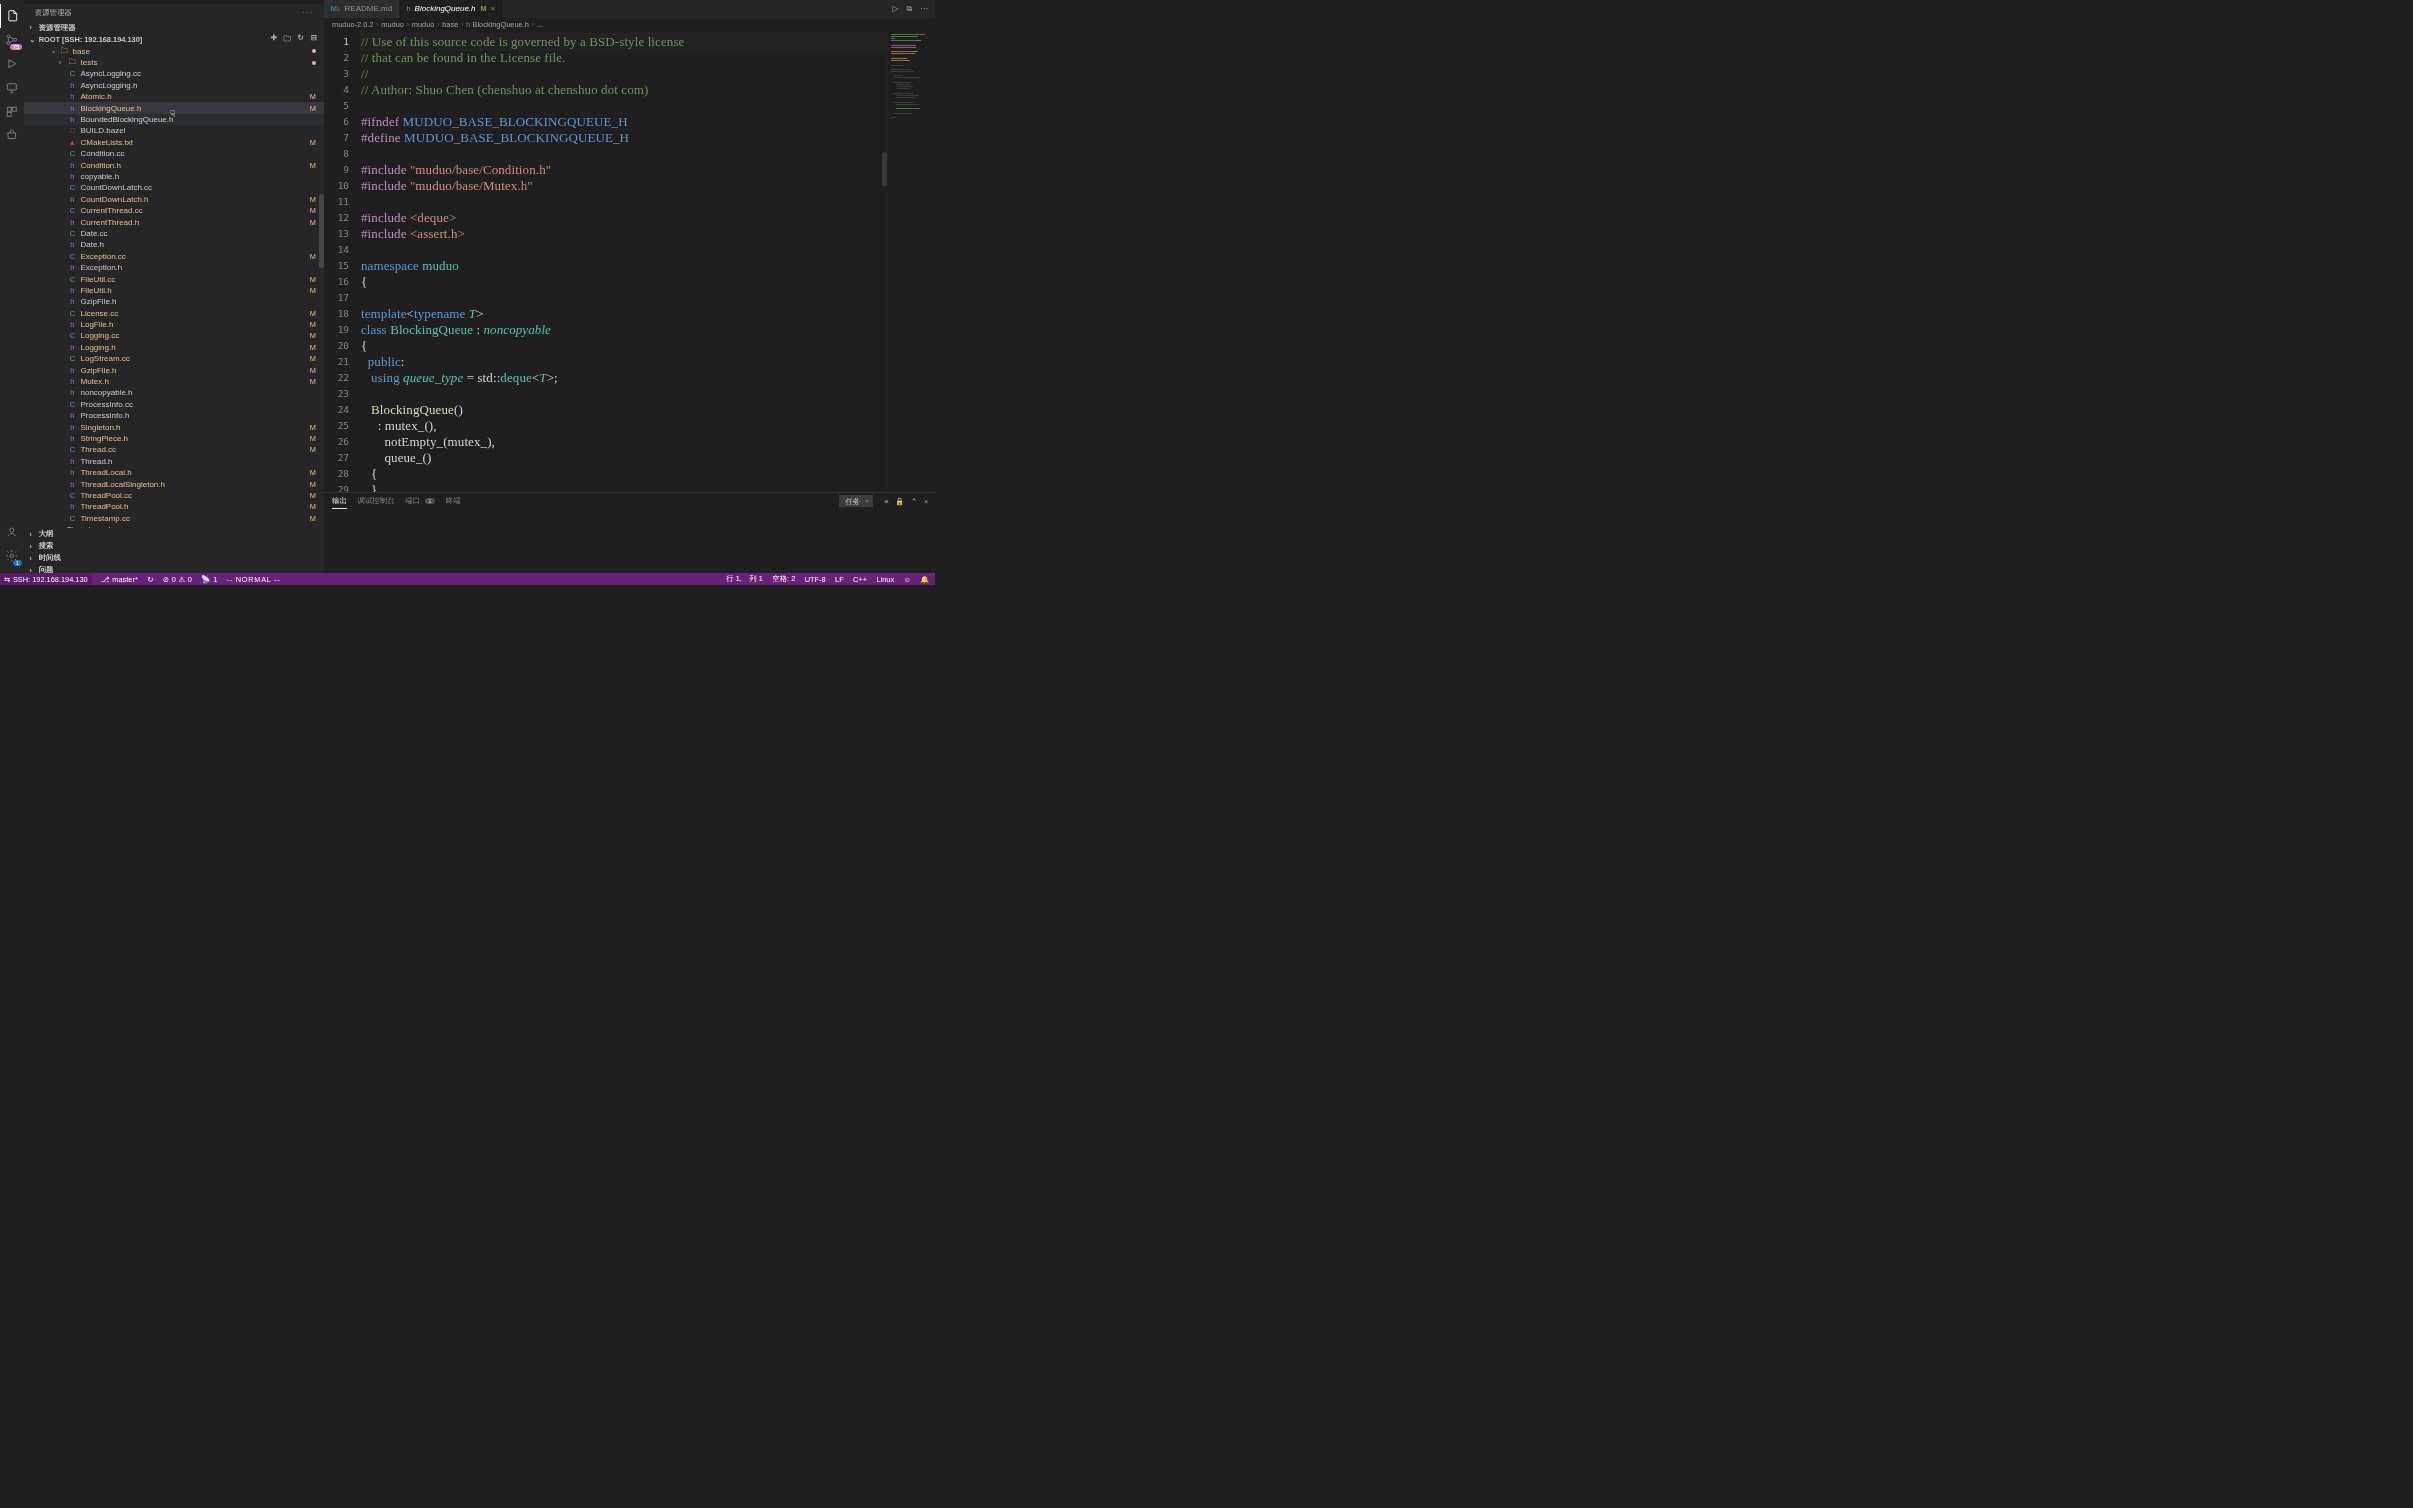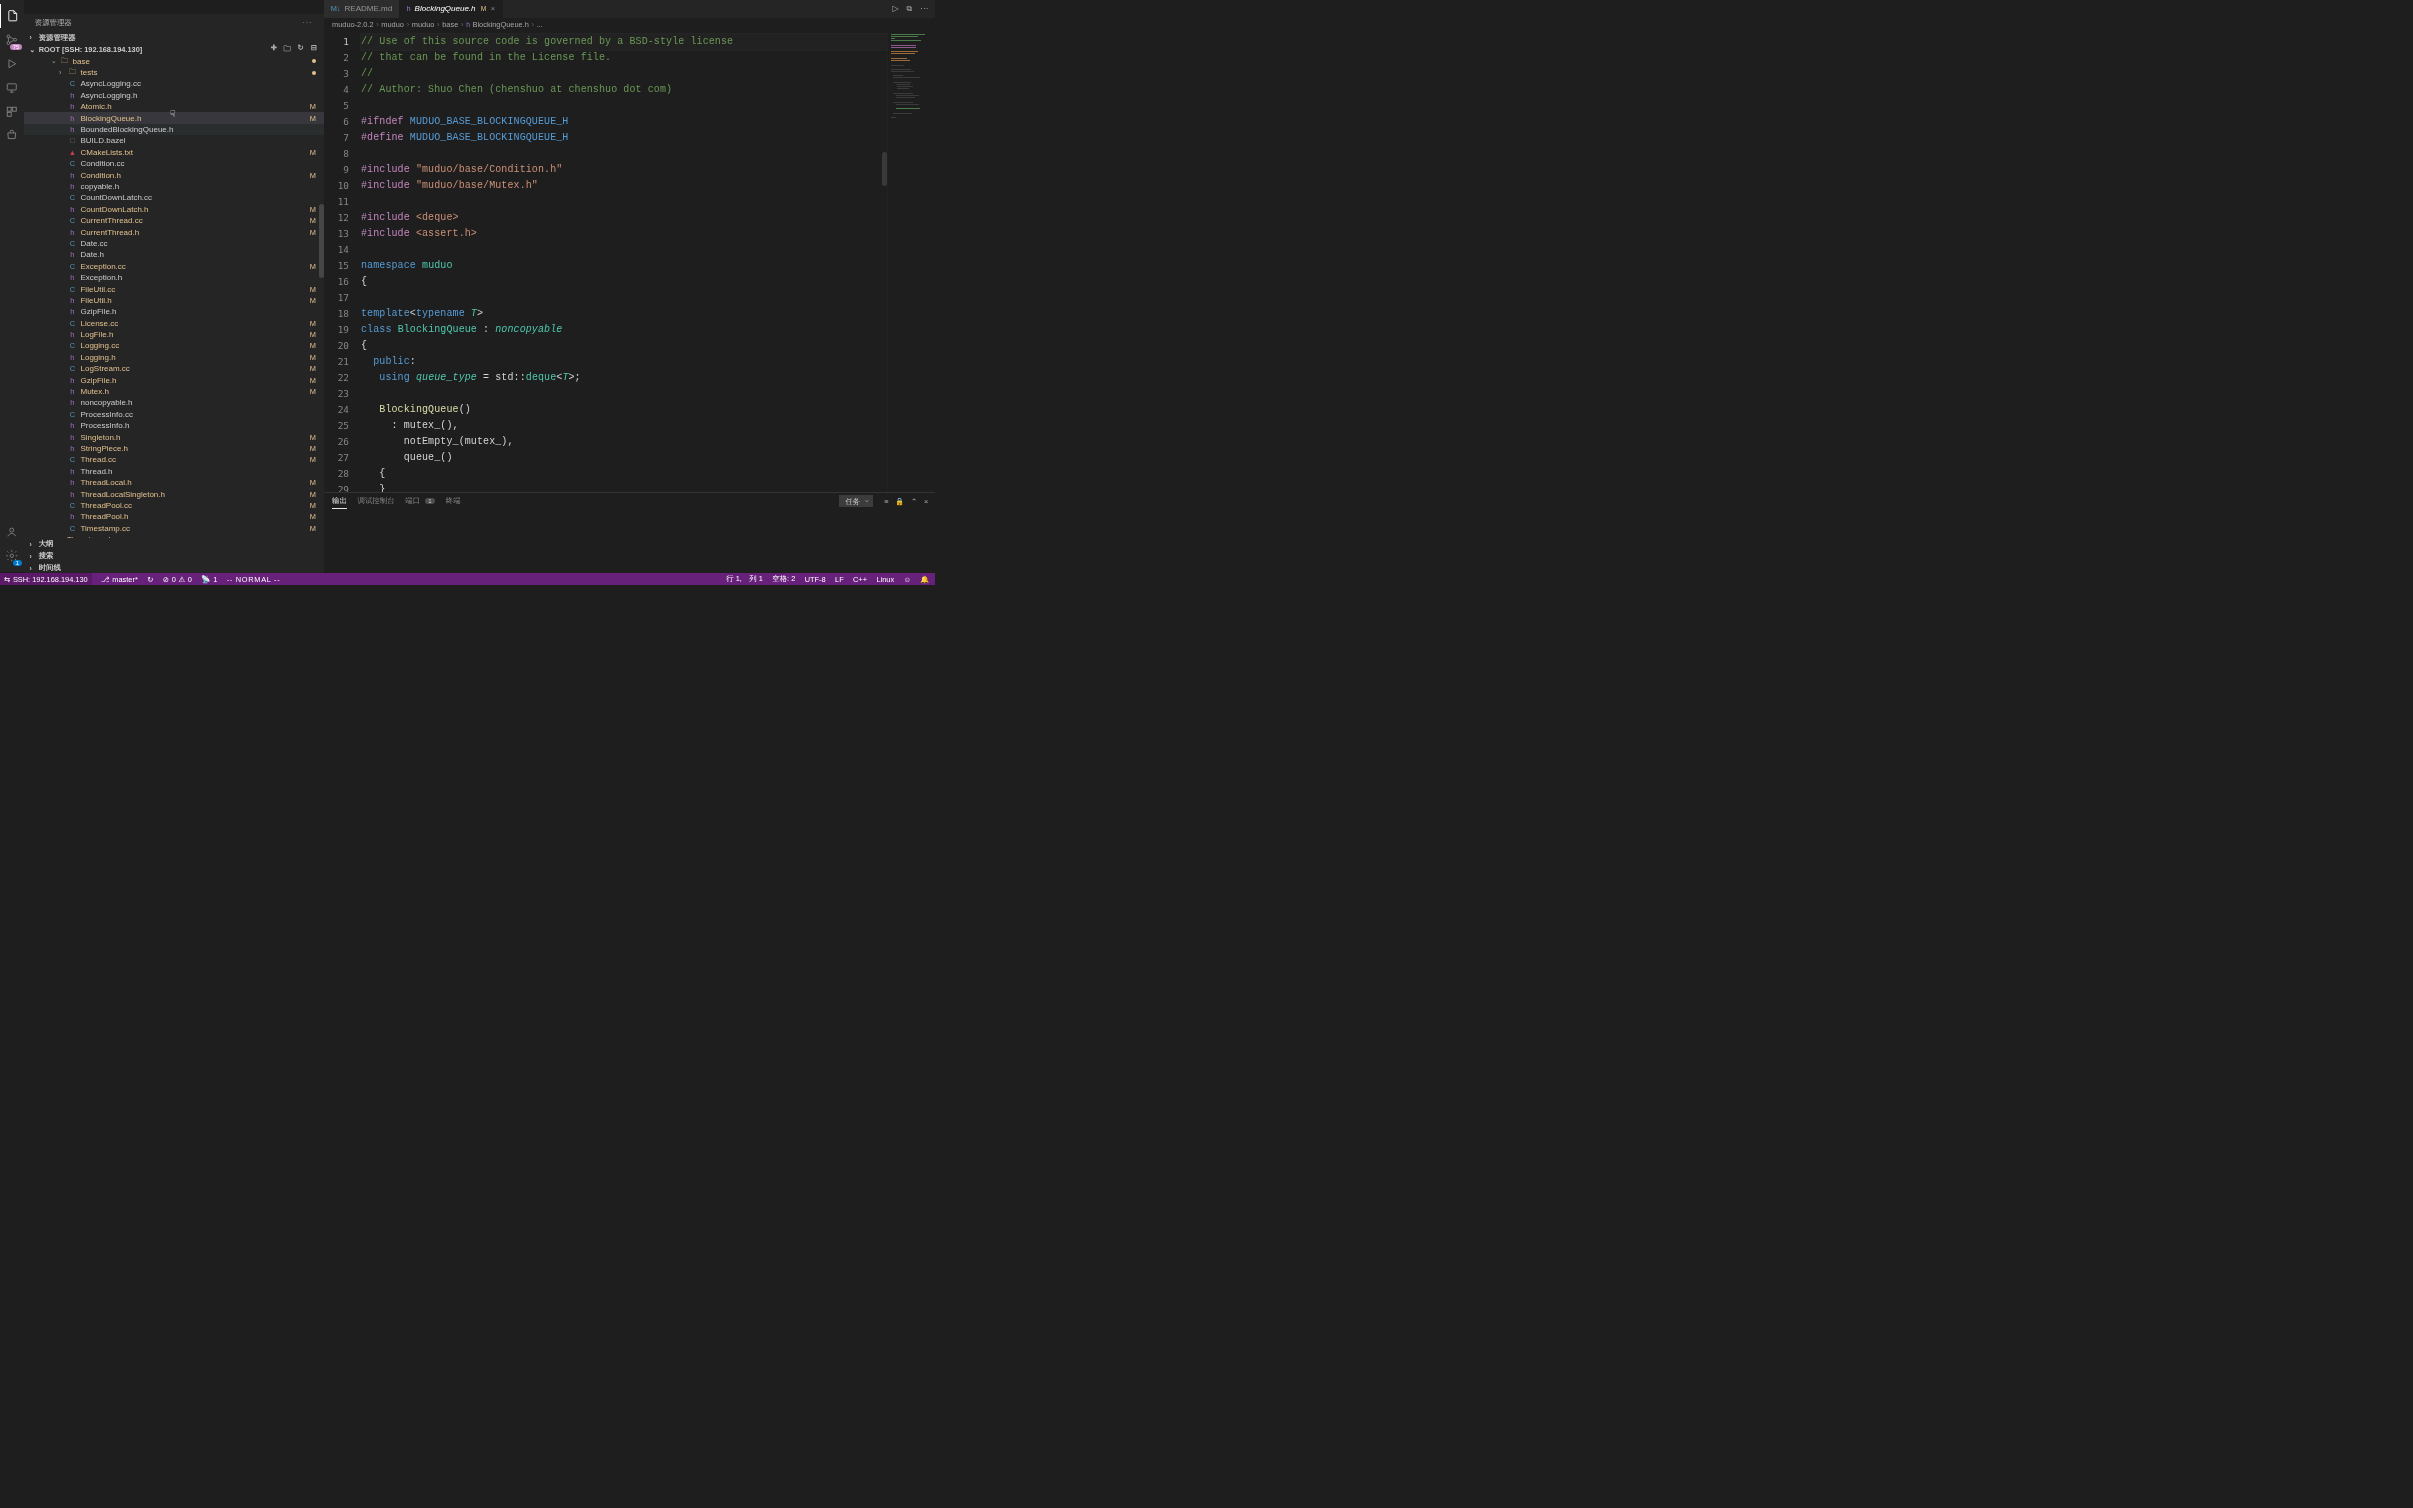--- a/index.html
+++ b/index.html
@@ -39,21 +39,21 @@
   font-size: 6px; border-radius: 5.4px;
   padding: 0 2.7px; min-width: 9.4px; text-align: center;
 }
 .activity-badge.pink { background: #c586c0; }
 .activity-spacer { flex: 1; }
 .activity-item svg { width: 13.5px; height: 13.5px; }
 
 
 .sidebar {
   position: absolute;
-  left: 24px; top: 14px;
+  left: 24px; top: 4px;
   width: 300px; height: 572px;
   background: #252526;
   display: flex; flex-direction: column;
   z-index: 4;
 }
 .sidebar-title { height: 17.5px; display: flex; align-items: center; padding: 0 10.8px; font-size: 7.4px; color: #bbbbbb; }
 .sidebar-title .dots { margin-left: auto; color: #888; letter-spacing: 1.3px; }
 
 .section-header {
   height: 12px; display: flex; align-items: center;
@@ -116,22 +116,22 @@
 .tab-actions span { cursor: pointer; }
 
 .breadcrumbs { height: 13.5px; display: flex; align-items: center; gap: 2.7px; padding-left: 8px; font-size: 7.4px; color: #a6a6a6; }
 .breadcrumbs .sep { color: #666; }
 
 .code-area { position: relative; flex: 1; display: flex; overflow: hidden; }
 .gutter { width: 37px; text-align: right; padding-right: 12px; color: #858585; font-family: "Menlo","Consolas",monospace; font-size: 9.4px; line-height: 16px; padding-top: 3.4px; }
 .gutter div { height: 16px; }
 .code {
   flex: 1;
-  font-family: Liberation Mono, monospace;
-  font-size: 10px; line-height: 16px; padding-top: 3.4px;
+  font-family: Liberation Serif, serif;
+  font-size: 13px; line-height: 16px; padding-top: 3.4px;
   white-space: pre; color: #d4d4d4;
   letter-spacing: 0.1px;
 }
 .code .line { height: 16px; }
 .line.current { background: rgba(255,255,255,0.02); outline: 0.7px solid rgba(255,255,255,0.03); }
 
 .tok-comment { color: #6a9955; }
 .tok-pp      { color: #c586c0; }
 .tok-macro   { color: #569cd6; }
 .tok-str     { color: #ce9178; }

